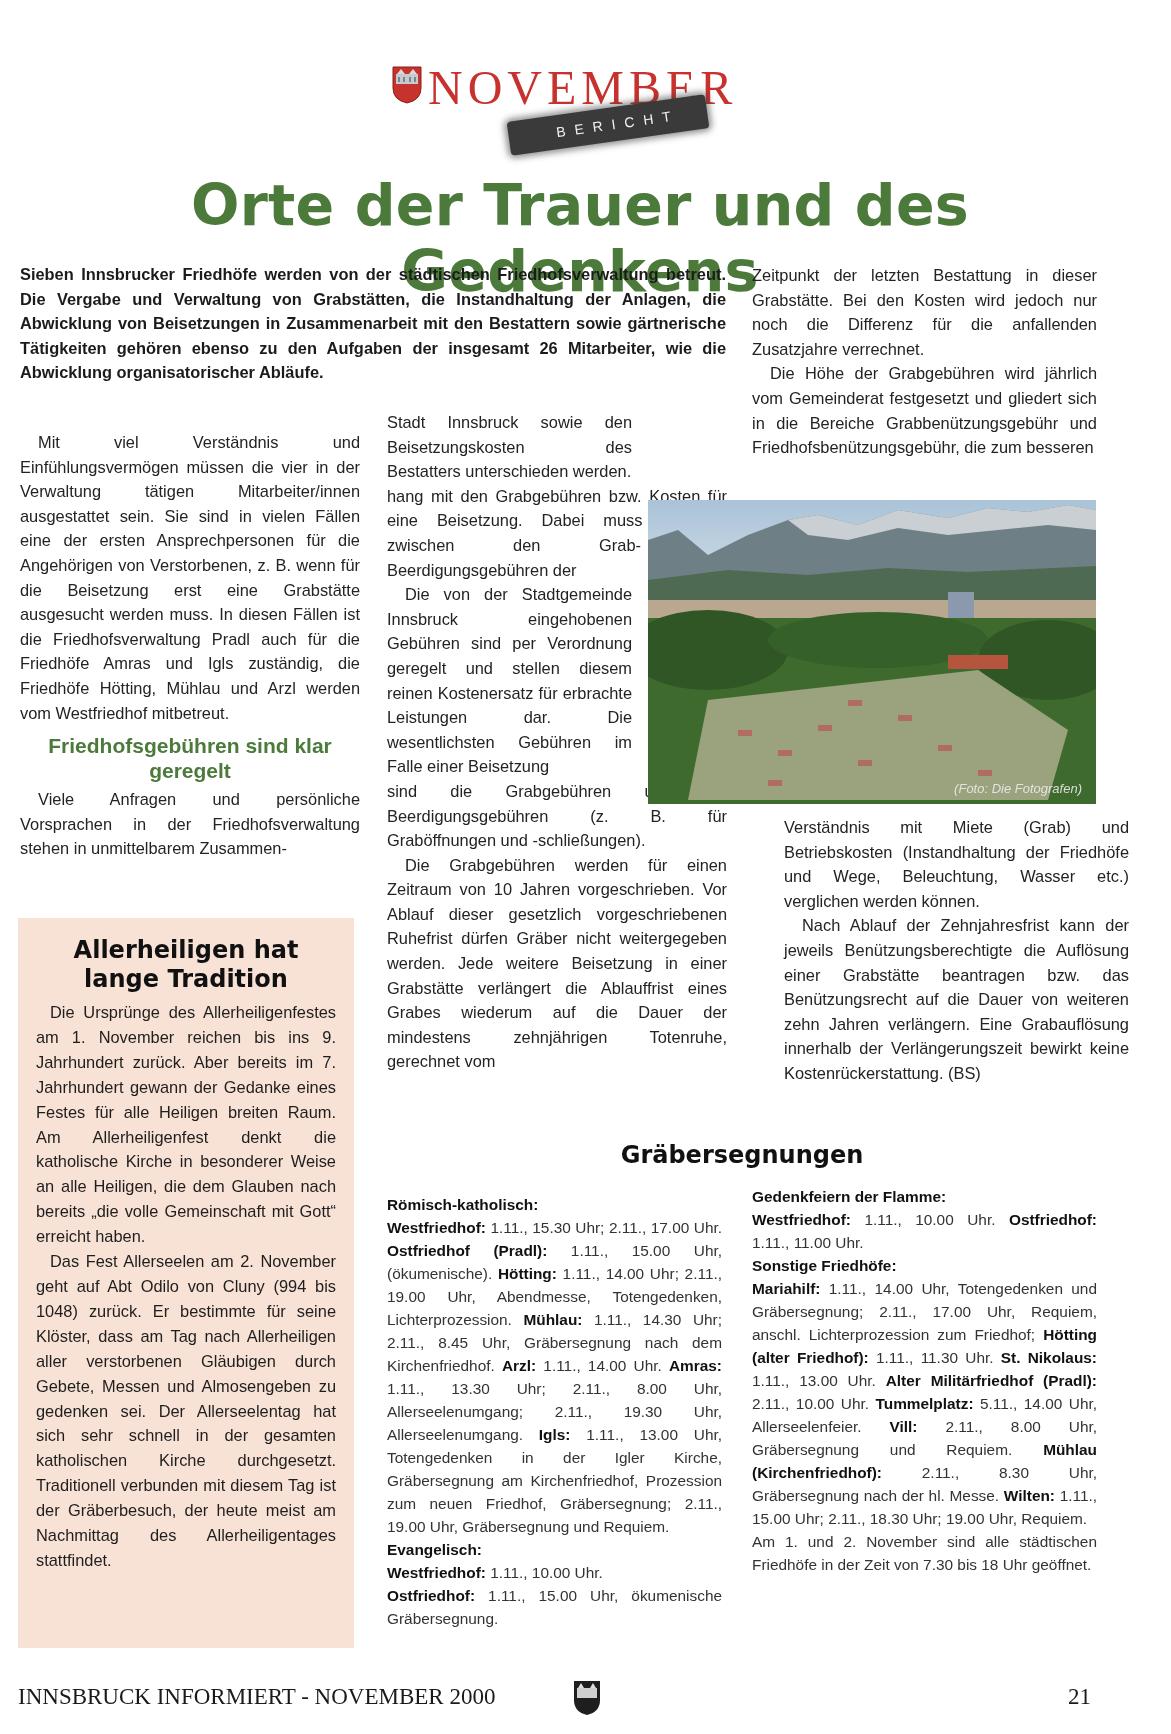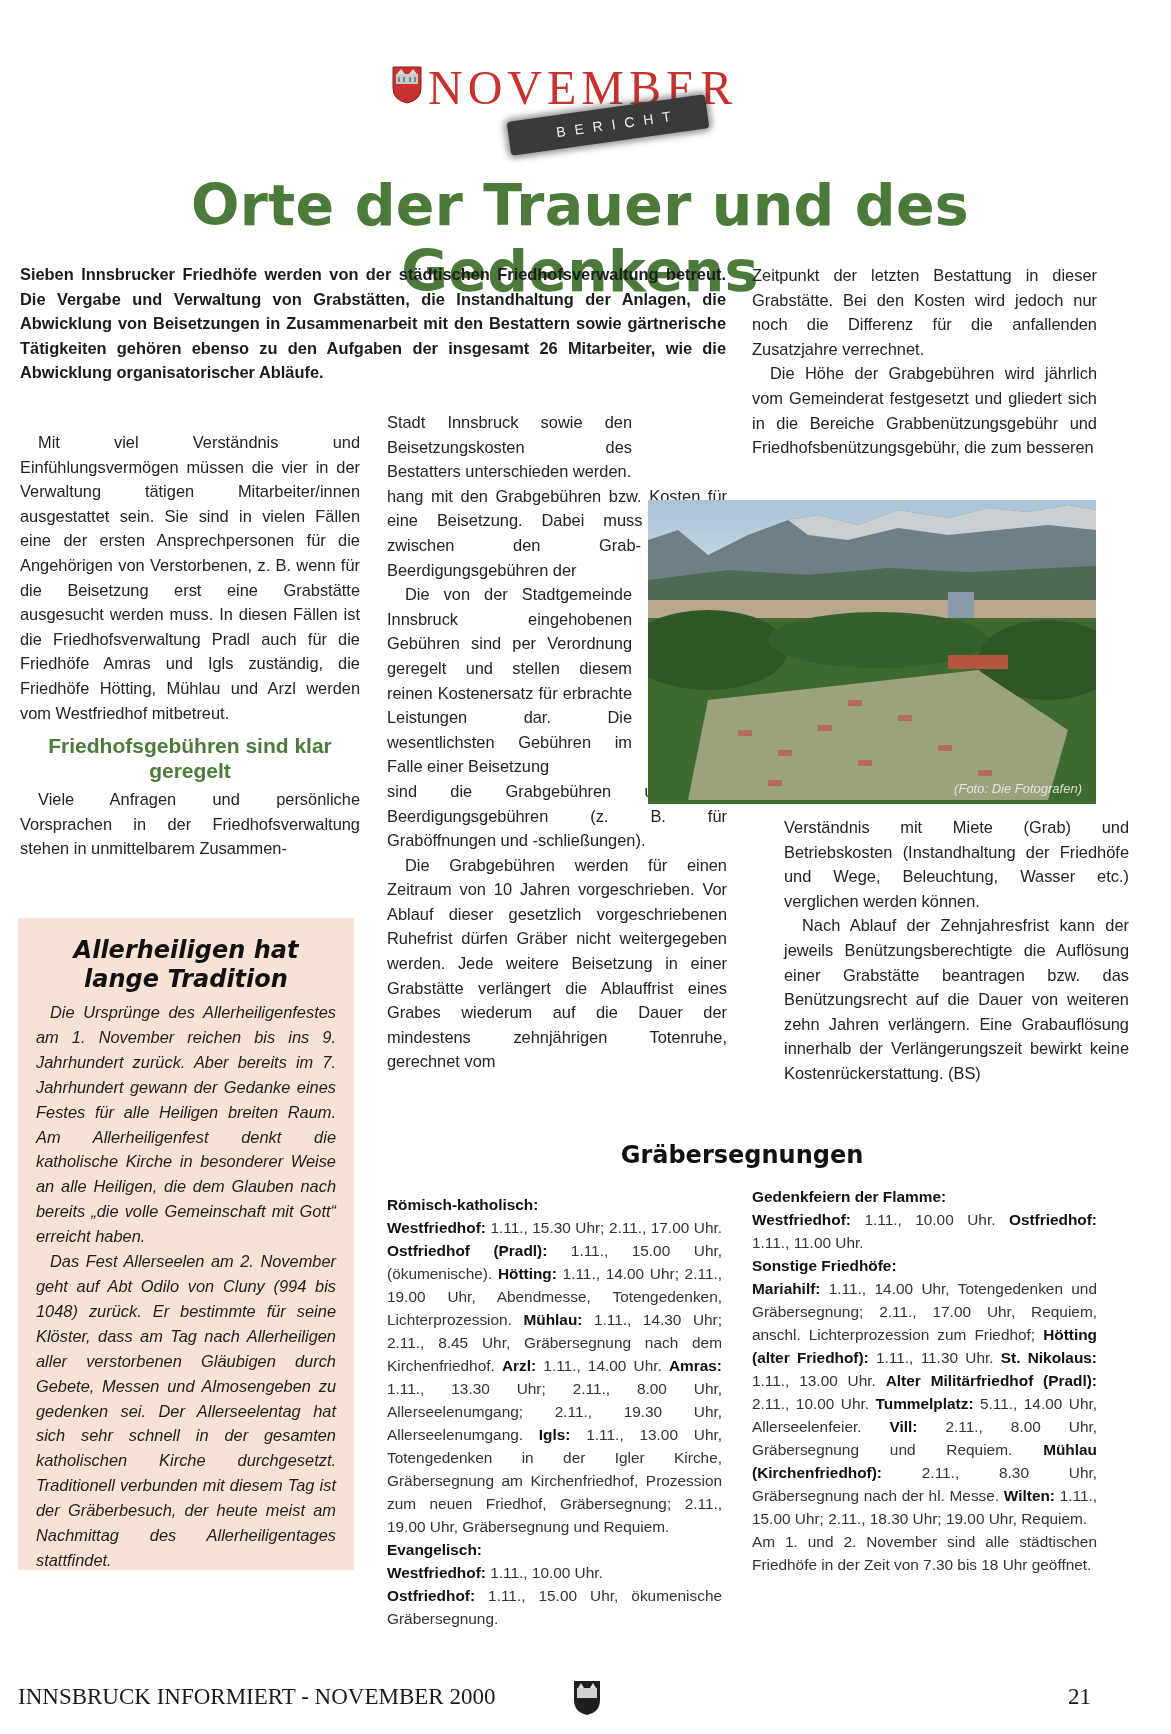--- a/index.html
+++ b/index.html
@@ -20,21 +20,21 @@
   .col p { text-indent: 18px; }
   .col p.noindent { text-indent: 0; }
   .col1 { left: 20px; top: 410px; width: 340px; margin-top: 20px; }
   .col2 { left: 387px; top: 410px; width: 340px; }
   .col3a { left: 752px; top: 263px; width: 345px; }
   .col3b { left: 752px; top: 815px; width: 345px; margin-left: 32px; }
   .col2-narrow { width: 245px; }
 
   .subhead { font-weight: bold; font-size: 21px; line-height: 25px; text-align: center; color: #4b7a3a; margin: 8px 0 4px 0; text-indent: 0 !important; }
 
-  .sidebar { position: absolute; left: 18px; top: 918px; width: 336px; height: 652px; background: #f8e1d5; padding: 18px 18px 0 18px; font-style: italic; }
+  .sidebar { position: absolute; left: 18px; top: 918px; width: 336px; height: 730px; background: #f8e1d5; padding: 18px 18px 0 18px; }
   .sidebar h2 { font-family: "DejaVu Sans", sans-serif; font-weight: bold; font-size: 24px; line-height: 29px; text-align: center; color: #111; margin-bottom: 6px; }
   .sidebar p { font-size: 16.4px; line-height: 24.9px; text-align: justify; text-indent: 14px; color: #1e1e1e; }
 
   .photo { position: absolute; left: 648px; top: 500px; width: 448px; height: 304px; overflow: hidden; background: #15803d; }
   .photo svg { display: block; }
   .photo .credit { position: absolute; right: 14px; bottom: 8px; font-style: italic; font-size: 13px; color: rgba(240,240,240,0.85); }
 
   .section-title { position: absolute; left: 387px; top: 1134px; width: 710px; text-align: center; font-family: "DejaVu Sans", sans-serif; font-weight: bold; font-size: 24px; color: #111; line-height: 42px; }
 
   .sched { position: absolute; font-size: 15.4px; line-height: 23px; text-align: justify; color: #333; }

